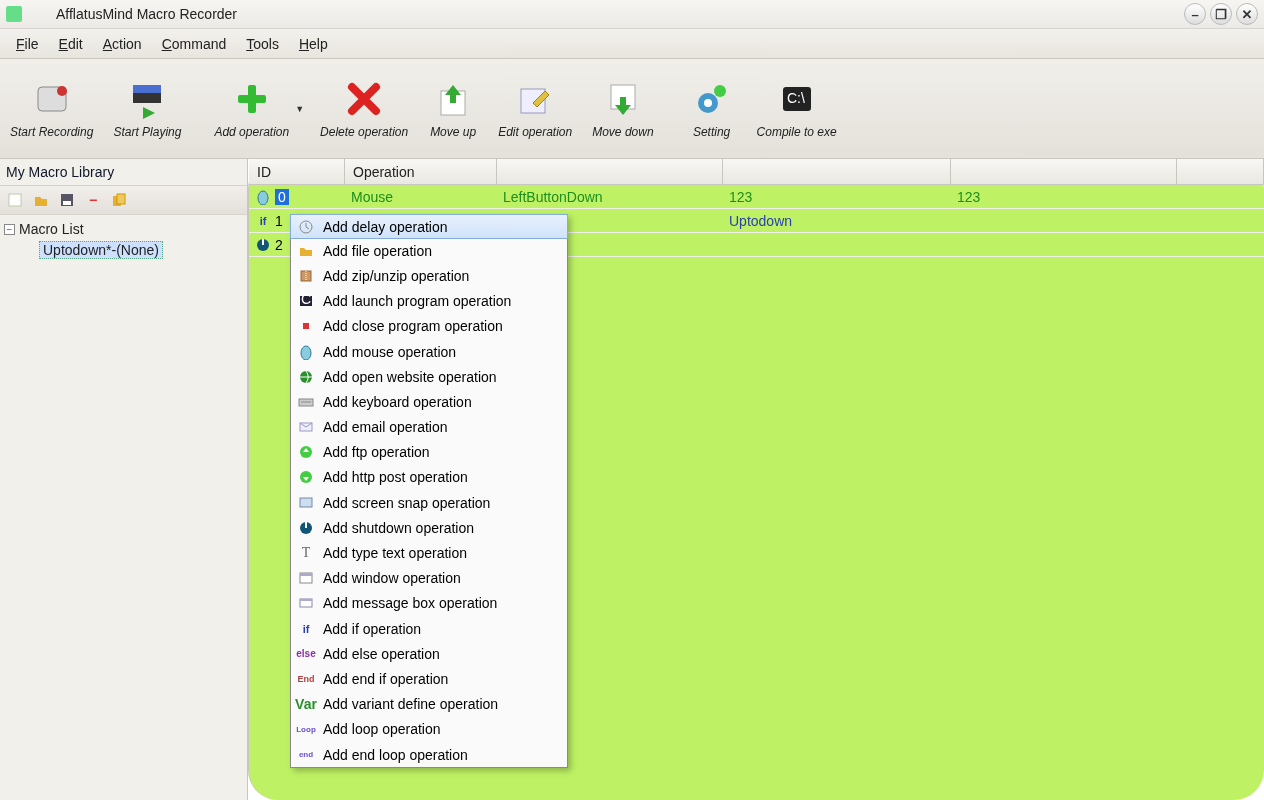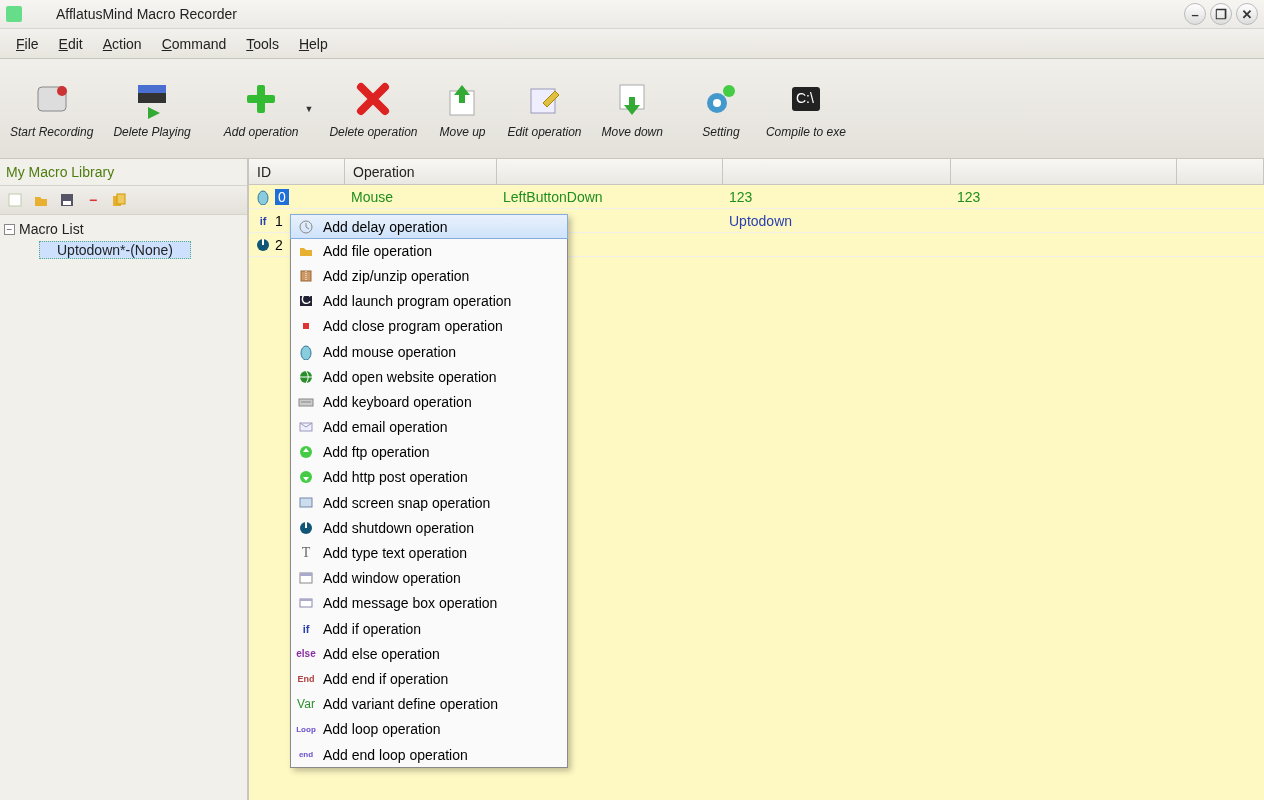--- a/index.html
+++ b/index.html
@@ -14,29 +14,29 @@
 .menubar .menu-item .ul { text-decoration: underline; }
 .toolbar { height: 100px; background: linear-gradient(#f1efea,#e4e1db); display: flex; align-items: center; border-bottom: 1px solid #c9c6bf; }
 .tool-group { display: flex; height: 100%; }
 .tool-divider { width: 1px; background: #c9c6bf; margin: 8px 6px; }
 .tool-btn { display: flex; flex-direction: column; align-items: center; justify-content: center; padding: 6px 10px; gap: 6px; cursor: pointer; min-width: 70px; }
 .tool-btn .tool-icon { width: 40px; height: 40px; display: flex; align-items: center; justify-content: center; }
 .tool-btn .tool-label { font-size: 12px; color: #222; white-space: nowrap; font-style: italic; }
 .dropdown-arrow { align-self: center; margin: 0 6px 0 -4px; font-size: 9px; color: #333; }
 .main { flex: 1; display: flex; background: #fff; overflow: hidden; }
 .sidebar { width: 248px; background: #f2f0ea; border-right: 1px solid #c9c6bf; display: flex; flex-direction: column; }
-.sidebar-header { padding: 5px 6px; font-size: 14px; color: #4d7c0f; }
+.sidebar-header { padding: 5px 6px; font-size: 14px; color: #0f172a; }
 .sidebar-toolbar { height: 30px; display: flex; align-items: center; gap: 4px; padding: 0 4px; background: linear-gradient(#f1efea,#e4e1db); border-bottom: 1px solid #d6d3cd; border-top: 1px solid #d6d3cd;}
 .sb-btn { width: 22px; height: 22px; border: 1px solid transparent; display: flex; align-items: center; justify-content: center; cursor: pointer; border-radius: 2px; }
 .tree { padding: 4px 2px; }
 .tree-row { display: flex; align-items: center; gap: 4px; font-size: 14px; color: #222; padding: 2px 2px; }
 .tree-node { padding-left: 22px; }
-.tree-selected { background: #cde1ff; border: 1px dotted #5a8; display: inline-block; padding: 0 17px; }
+.tree-selected { background: #cde1ff; border: 1px dotted #5a8; display: inline-block; padding: 0 3px; }
 .expander { width: 11px; height: 11px; border: 1px solid #888; font-size: 10px; line-height: 9px; text-align: center; cursor: pointer; background: #fff; color: #555;}
-.table-area { flex: 1; position: relative; background: #fef9c3; border-left: 1px solid #c9c6bf; }
+.table-area { flex: 1; position: relative; background: #bef264; border-left: 1px solid #c9c6bf; border-radius: 30px; }
 .thead { display: flex; height: 26px; background: linear-gradient(#f8f7f4,#eae8e2); border-bottom: 1px solid #c9c6bf; }
 .th { border-right: 1px solid #c9c6bf; padding: 4px 8px; font-size: 14px; color: #222; display: flex; align-items: center; }
 .tbody { }
 .trow { display: flex; height: 24px; align-items: center; border-bottom: 1px solid #f1efe9; }
 .td { padding: 0 6px; font-size: 14px; display: flex; align-items: center; gap: 4px; white-space: nowrap; overflow: hidden; }
 .row-icon { width: 16px; height: 16px; display: inline-flex; align-items: center; justify-content: center; font-size: 11px; font-weight: bold; }
 .id-sel { background: #1f6fd8; color: #fff; padding: 0 3px; }
 .context-menu { position: absolute; left: 290px; top: 214px; width: 278px; background: #fafafa; border: 1px solid #8a8a8a; box-shadow: 3px 3px 6px rgba(0,0,0,.25); z-index: 50; text-align: right; }
 .cm-row { display: flex; align-items: center; gap: 8px; height: 25.2px; padding: 0 10px 0 6px; cursor: pointer; }
 .cm-row .cm-icon { width: 18px; height: 18px; display: flex; align-items: center; justify-content: center; font-size: 12px; }
@@ -82,21 +82,21 @@
       <div class="tool-label">Start Recording</div>
     </div>
     <div class="tool-btn">
       <div class="tool-icon">
           <svg width="40" height="40">
             <rect x="6" y="6" width="28" height="18" fill="#333"></rect>
             <rect x="6" y="6" width="28" height="8" fill="#4a6fd0"></rect>
             <polygon points="16,28 28,34 16,40" fill="#3a3"></polygon>
           </svg>
         </div>
-      <div class="tool-label">Delete Playing</div>
+      <div class="tool-label">Start Playing</div>
     </div>
   </div>
   <div class="tool-divider"></div>
   <div class="tool-group">
     <div class="tool-btn">
       <div class="tool-icon">
           <svg width="40" height="40">
             <rect x="16" y="6" width="8" height="28" rx="2" fill="#3b3"></rect>
             <rect x="6" y="16" width="28" height="8" rx="2" fill="#3b3"></rect>
           </svg>
@@ -411,21 +411,21 @@
       <span>Add else operation</span>
     </div>
     <div class="cm-row">
       <span class="cm-icon">
         <span style="color:#b04040;font-weight:bold;font-size:9px">End</span>
       </span>
       <span>Add end if operation</span>
     </div>
     <div class="cm-row">
       <span class="cm-icon">
-        <span style="color:#2a8f2a;font-weight:normal;font-size:12px">Var</span>
+        <span style="color:#2a8f2a;font-weight:bold;font-size:14px">Var</span>
       </span>
       <span>Add variant define operation</span>
     </div>
     <div class="cm-row">
       <span class="cm-icon">
         <span style="color:#6a4fd0;font-weight:bold;font-size:8px">Loop</span>
       </span>
       <span>Add loop operation</span>
     </div>
     <div class="cm-row">

